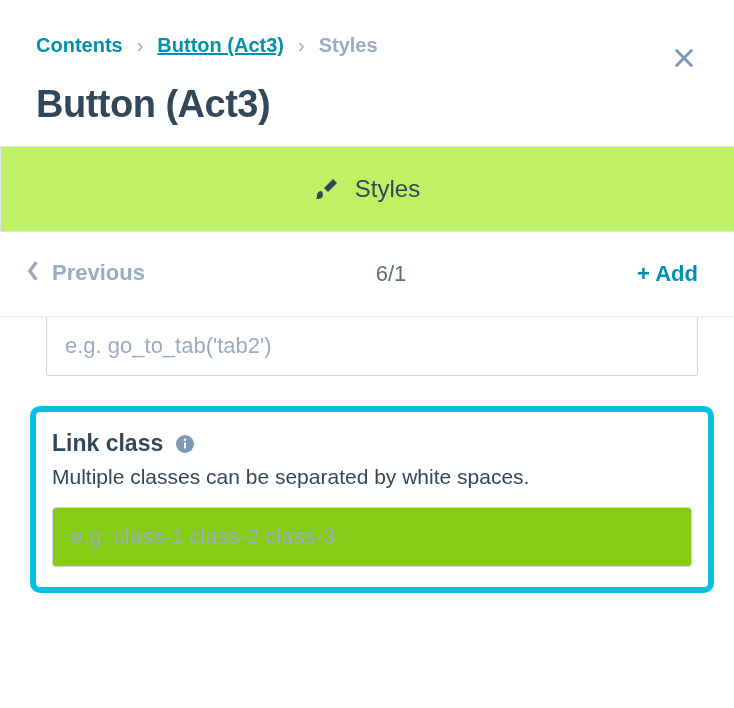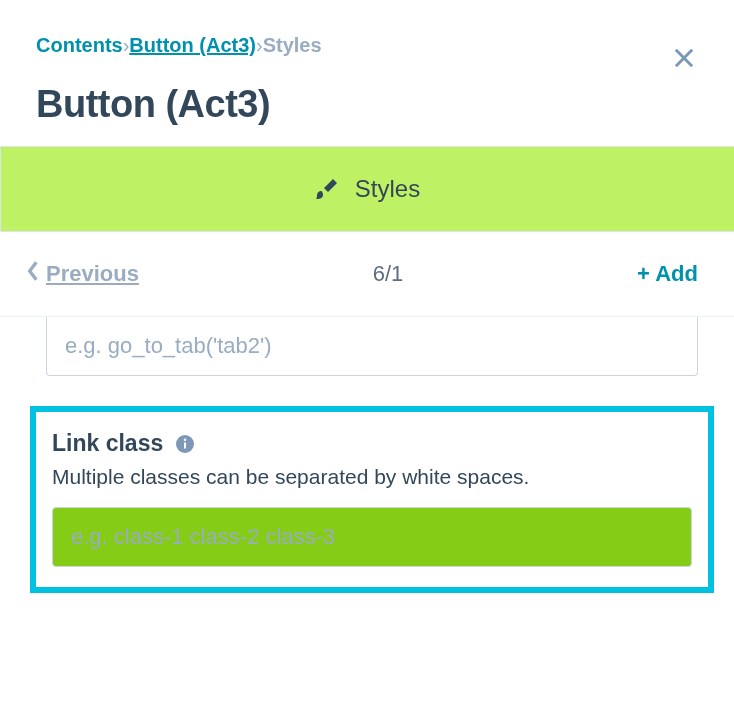--- a/index.html
+++ b/index.html
@@ -11,20 +11,21 @@
       overflow: hidden;
       color: #33475b;
     }
     .header {
       padding: 34px 36px 20px 36px;
       position: relative;
     }
     .breadcrumb {
       display: flex;
       align-items: center;
+      gap: 14px;
       font-size: 20px;
       font-weight: 600;
       margin-bottom: 26px;
     }
     .breadcrumb-link { color: #0091ae; cursor: pointer; }
     .breadcrumb-link.active { text-decoration: underline; }
     .breadcrumb-sep { color: #99acc2; font-weight: 500; }
     .breadcrumb-current { color: #99acc2; font-weight: 600; }
     .close-btn {
       position: absolute;
@@ -65,26 +66,24 @@
     .tab-icon svg { width: 24px; height: 24px; fill: #33475b; }
     .nav-row {
       display: flex;
       align-items: center;
       justify-content: space-between;
       padding: 28px 36px 28px 26px;
       font-size: 22px;
     }
     .nav-prev {
       display: flex;
-      align-items: center;
-      gap: 6px;
+      gap: 12px;
       color: #99acc2;
       font-weight: 600;
       cursor: pointer;
-      text-decoration: underline;
     }
     .nav-prev svg { width: 14px; height: 22px; stroke: #99acc2; stroke-width: 3; fill: none; }
     .nav-count { color: #5e6c84; font-weight: 500; font-size: 22px; }
     .nav-add { color: #0091ae; font-weight: 700; cursor: pointer; font-size: 22px; }
     .content-area { padding: 0 0 10px 10px; border-top: 1px solid #eaf0f6;}
     .field-top {
       margin: 0 36px 30px 36px;
     }
     .field-top input,
     .highlight-box input {
@@ -96,21 +95,21 @@
       color: #33475b;
       background: #84cc16;
       font-family: inherit;
     }
     .field-top input { background: #ffffff; border-top: none; border-top-left-radius:0; border-top-right-radius:0;}
     .field-top input::placeholder,
     .highlight-box input::placeholder { color: #99acc2; }
     .highlight-box {
       margin: 0 20px 20px 20px;
       border: 6px solid #00c2e0;
-      border-radius: 0;
+      border-radius: 10px;
       padding: 18px 16px 20px 16px;
     }
     .field-label-row {
       display: flex;
       align-items: center;
       gap: 12px;
       margin-bottom: 8px;
     }
     .field-label {
       font-size: 23px;

